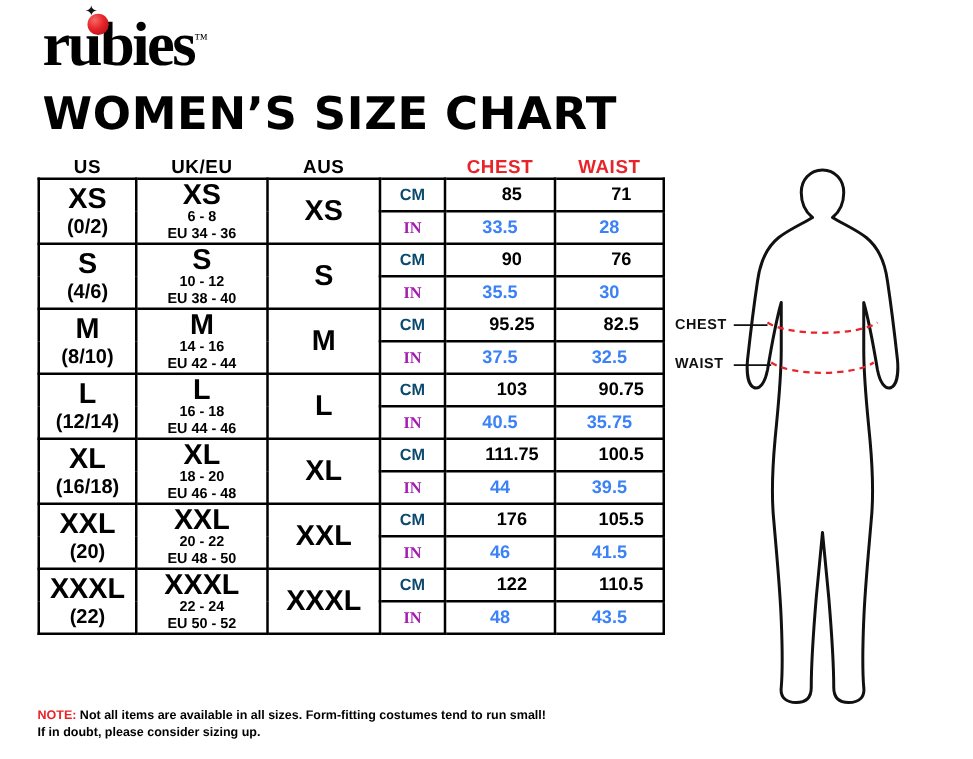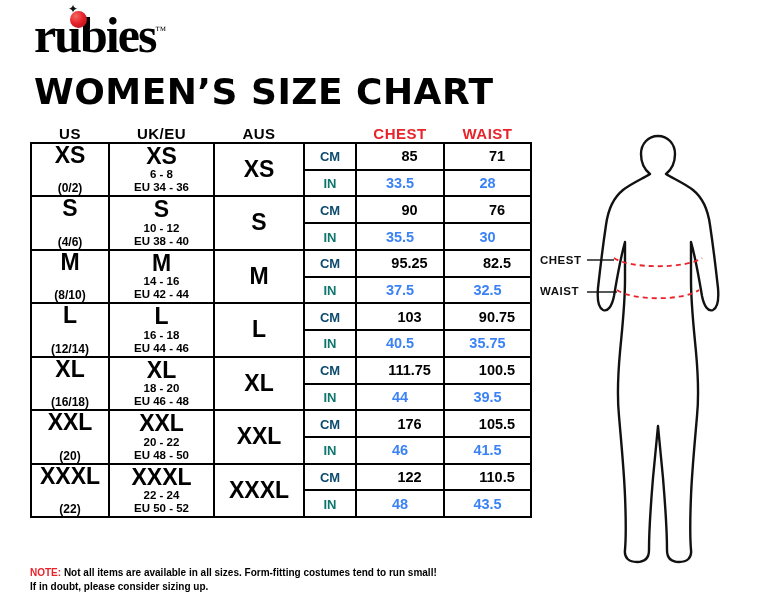--- a/index.html
+++ b/index.html
@@ -90,40 +90,41 @@
   .c-chest { width: 88px; }
   .c-waist { width: 87px; }
 
   .cell-us .big, .cell-uk .big, .cell-aus .big {
     font-size: 23px;
     font-weight: bold;
     line-height: 1.02;
     display: block;
   }
   .cell-us .sub {
-    font-size: 12px;
+    font-size: 16px;
     font-weight: bold;
     display: block;
-    margin-top: 14px;
+    margin-top: 2px;
   }
   .cell-uk .sub {
     font-size: 11.5px;
     font-weight: bold;
     display: block;
     line-height: 1.15;
   }
   .unit-cm {
     font-size: 13px;
     font-weight: bold;
     color: #0c4a6e;
   }
   .unit-in {
     font-size: 13px;
     font-weight: bold;
-    color: #0f766e;
+    color: #a21caf;
+    font-family: Liberation Serif, serif;
   }
   .val-cm {
     font-size: 14.5px;
     font-weight: bold;
     color: #000;
     padding-left: 19px;
   }
   .val-in {
     font-size: 14.5px;
     font-weight: bold;

